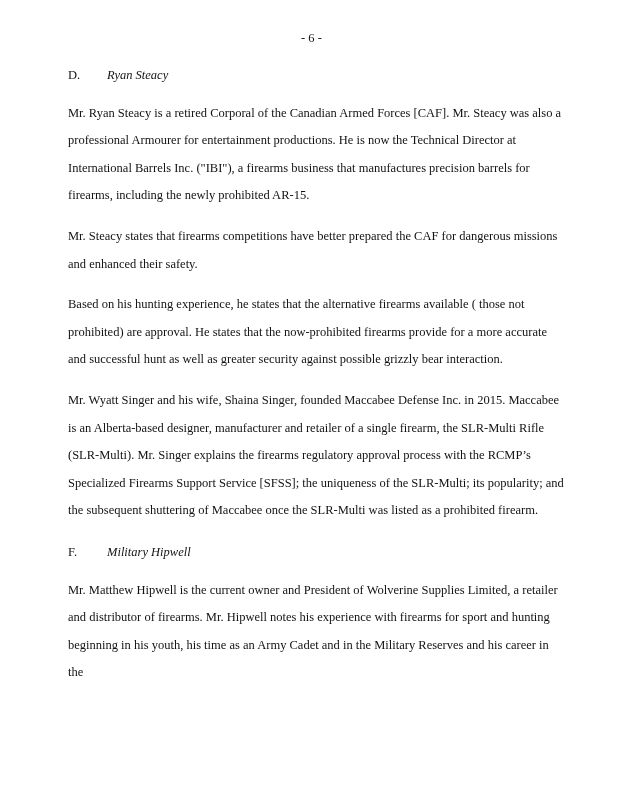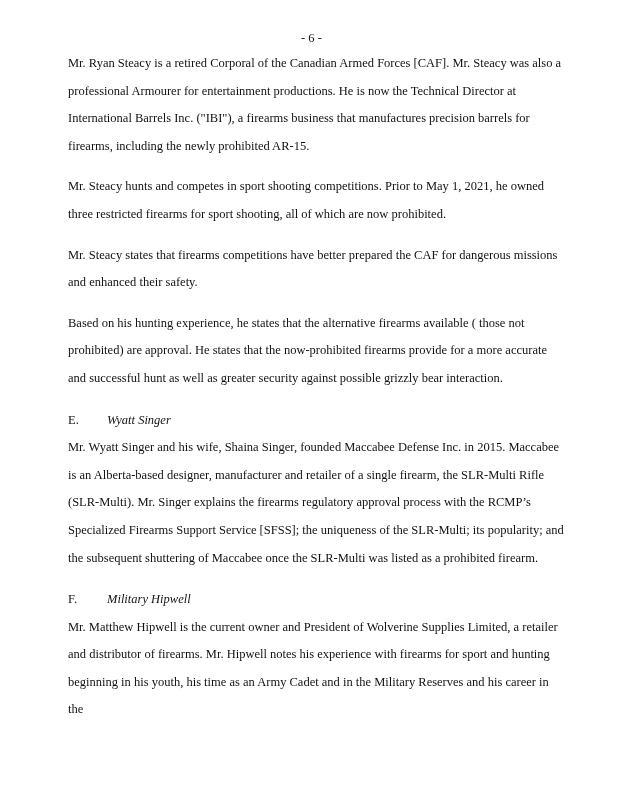--- a/index.html
+++ b/index.html
@@ -43,42 +43,41 @@
     display: inline-block;
     width: 39px;
   }
   .heading .title {
     font-style: italic;
   }
   p.body-par {
     margin: 0 0 13px 0;
   }
   .heading + p.body-par {
-    margin-top: 0;
+    margin-top: 10px;
   }
 </style>
 </head>
 <body>
 
 <div class="page">
   <div class="page-number">- 6 -</div>
 
   <div class="content">
 
     <div class="section">
+      <div class="heading">
+        <span class="label">D.</span><span class="title">Ryan Steacy</span>
+      </div>
       <p class="body-par">Mr. Ryan Steacy is a retired Corporal of the Canadian Armed Forces [CAF]. Mr. Steacy was also a professional Armourer for entertainment productions. He is now the Technical Director at International Barrels Inc. ("IBI"), a firearms business that manufactures precision barrels for firearms, including the newly prohibited AR-15.</p>
-      <p class="body-par">Mr. Steacy hunts and competes in sport shooting competitions. Prior to May 1, 2021, he owned three restricted firearms for sport shooting, all of which are now prohibited.</p>
       <p class="body-par">Mr. Steacy states that firearms competitions have better prepared the CAF for dangerous missions and enhanced their safety.</p>
       <p class="body-par">Based on his hunting experience, he states that the alternative firearms available ( those not prohibited) are approval. He states that the now-prohibited firearms provide for a more accurate and successful hunt as well as greater security against possible grizzly bear interaction.</p>
     </div>
 
     <div class="section">
-      <div class="heading">
-        <span class="label">E.</span><span class="title">Wyatt Singer</span>
-      </div>
       <p class="body-par">Mr. Wyatt Singer and his wife, Shaina Singer, founded Maccabee Defense Inc. in 2015. Maccabee is an Alberta-based designer, manufacturer and retailer of a single firearm, the SLR-Multi Rifle (SLR-Multi). Mr. Singer explains the firearms regulatory approval process with the RCMP’s Specialized Firearms Support Service [SFSS]; the uniqueness of the SLR-Multi; its popularity; and the subsequent shuttering of Maccabee once the SLR-Multi was listed as a prohibited firearm.</p>
     </div>
 
     <div class="section">
       <div class="heading">
         <span class="label">F.</span><span class="title">Military Hipwell</span>
       </div>
       <p class="body-par">Mr. Matthew Hipwell is the current owner and President of Wolverine Supplies Limited, a retailer and distributor of firearms.  Mr. Hipwell notes his experience with firearms for sport and hunting beginning in his youth, his time as an Army Cadet and in the Military Reserves and his career in the</p>
     </div>
 

